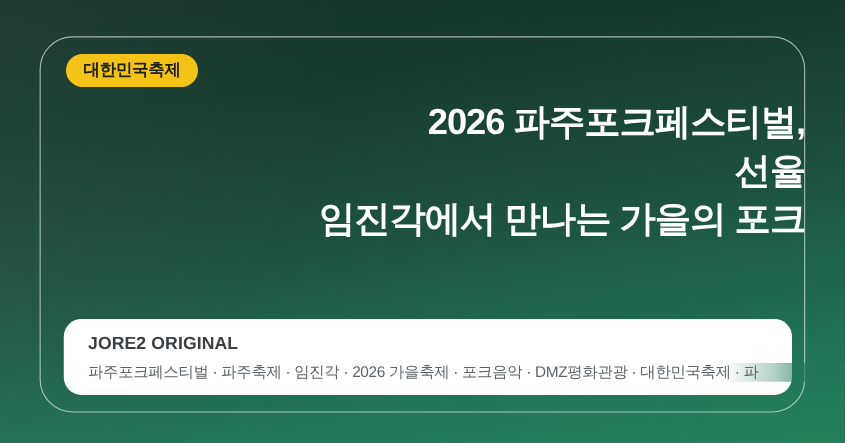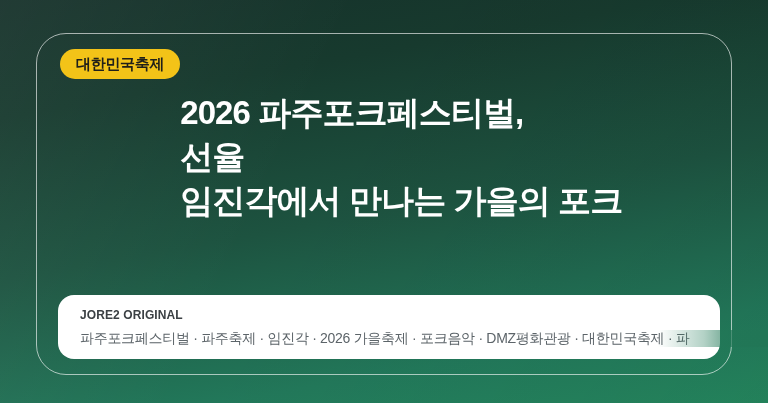--- a/index.html
+++ b/index.html
@@ -53,63 +53,64 @@
 
   .content {
     position: absolute;
     left: 36px;
     top: 33px;
     right: 36px;
     bottom: 28px;
     box-sizing: border-box;
     padding: 16px 0 0 24px;
     display: flex;
-    flex-direction: row;
+    flex-direction: column;
   }
 
   .badge {
     display: inline-block;
     align-self: flex-start;
     background: #F3C318;
     color: #20201a;
     font-size: 15px;
     font-weight: bold;
     letter-spacing: -0.3px;
     padding: 7px 16px 8px 16px;
     border-radius: 16px;
     line-height: 1;
     white-space: nowrap;
   }
 
   .title {
-    margin-top: 42px;
+    margin-top: 10px;
     color: #ffffff;
     font-size: 33px;
     font-weight: bold;
     line-height: 1.33;
     letter-spacing: -0.9px;
     white-space: nowrap;
+    text-align: right;
   }
   .title-line { display: block; }
 
   .infocard {
     position: absolute;
     left: 22px;
     right: 12px;
     bottom: 16px;
     background: #ffffff;
     border-radius: 16px;
     padding: 13px 0 12px 22px;
     box-sizing: border-box;
     overflow: visible;
   }
 
   .infocard-label {
     color: #3b4044;
-    font-size: 12px;
+    font-size: 16px;
     font-weight: bold;
     letter-spacing: 0.1px;
     line-height: 1.2;
   }
 
   .infocard-tags {
     margin-top: 7px;
     color: #5c6469;
     font-size: 14px;
     letter-spacing: -0.3px;

